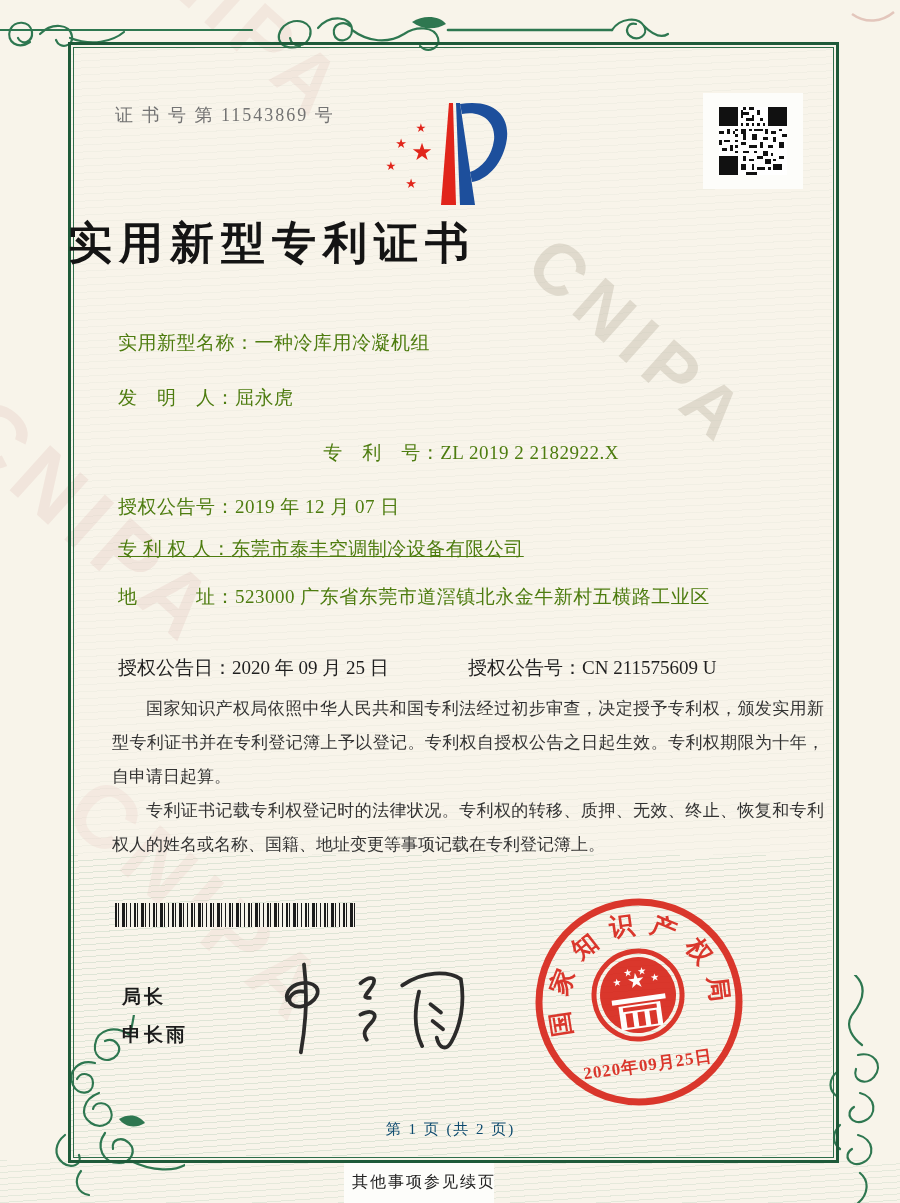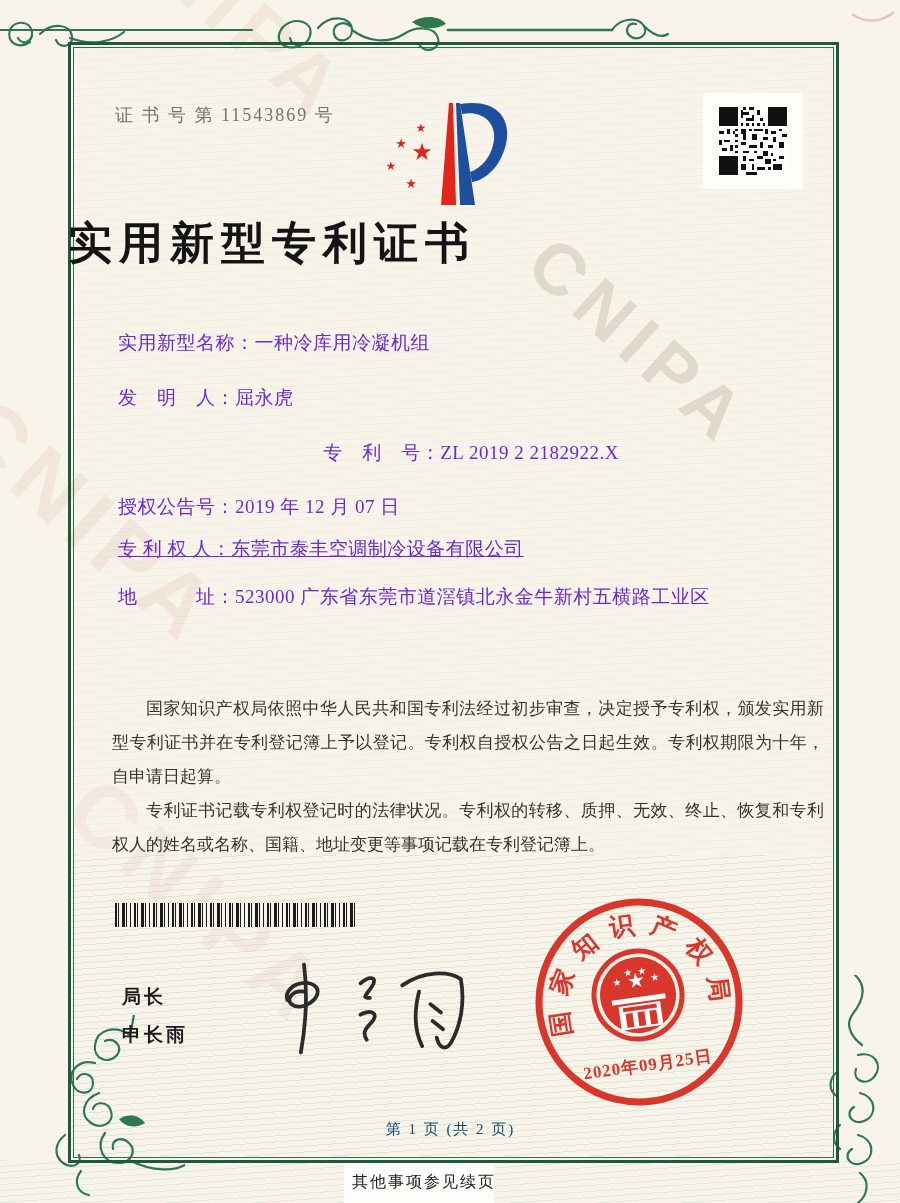--- a/index.html
+++ b/index.html
@@ -30,21 +30,21 @@
   .frame-inner{position:absolute;left:2px;top:2px;right:2px;bottom:2px;
     border:1px solid #2e6d4a;}
   
   .abs{position:absolute;z-index:3;}
   .cert-number{left:115px;top:103px;font-size:18px;letter-spacing:2px;color:#737373;}
   .logo{left:378px;top:96px;width:150px;height:116px;}
   .qr-wrap{left:703px;top:93px;width:100px;height:96px;background:#fdfdfa;
     display:flex;align-items:center;justify-content:center;}
   .title{left:68px;top:214px;width:765px;text-align:left;
     font-size:44px;font-weight:bold;letter-spacing:7px;color:#141414;}
-  .fieldrow{left:118px;width:706px;font-size:19px;letter-spacing:0.5px;color:#6d28d9;white-space:nowrap;}
+  .fieldrow{left:118px;width:706px;font-size:19px;letter-spacing:0.5px;color:#4d7c0f;white-space:nowrap;}
   .f0{top:330px;} .f1{top:385px;} .f2{top:440px;text-align:center;} .f3{top:494px;}
   .f4{top:536px;text-decoration:underline;} .f5{top:584px;white-space:normal;}
   .grantrow{left:118px;top:655px;width:706px;font-size:19px;color:#1f1f1f;}
   .grant-no{position:absolute;left:350px;top:0;white-space:nowrap;}
   .paras{left:112px;top:692px;width:712px;}
   .paras p{margin:0;text-indent:2em;text-align:justify;font-size:17px;line-height:34px;color:#333;}
   .barcode{left:115px;top:903px;width:241px;height:24px;
     background:repeating-linear-gradient(90deg,
       #1b1b1b 0 2px, #f6f3ea 2px 3px, #1b1b1b 3px 4px, #f6f3ea 4px 7px,
       #1b1b1b 7px 10px, #f6f3ea 10px 11px, #1b1b1b 11px 12px, #f6f3ea 12px 15px,
@@ -217,20 +217,24 @@
   <div class="abs fieldrow f3">
     <span>授权公告号：</span><span>2019 年 12 月 07 日</span>
   </div>
   <div class="abs fieldrow f4">
     <span>专 利 权 人：</span><span>东莞市泰丰空调制冷设备有限公司</span>
   </div>
   <div class="abs fieldrow f5">
     <span>地　　　址：</span><span>523000 广东省东莞市道滘镇北永金牛新村五横路工业区</span>
   </div>
 
+  <div class="abs grantrow">
+    <span>授权公告日：</span><span>2020 年 09 月 25 日</span>
+    <span class="grant-no"><span>授权公告号：</span><span>CN 211575609 U</span></span>
+  </div>
 
   <div class="abs paras">
     <p>国家知识产权局依照中华人民共和国专利法经过初步审查，决定授予专利权，颁发实用新型专利证书并在专利登记簿上予以登记。专利权自授权公告之日起生效。专利权期限为十年，自申请日起算。</p>
     <p>专利证书记载专利权登记时的法律状况。专利权的转移、质押、无效、终止、恢复和专利权人的姓名或名称、国籍、地址变更等事项记载在专利登记簿上。</p>
   </div>
 
   <div class="abs barcode"></div>
 
   <div class="abs signer-title">局长</div>
   <div class="abs signer-name">申长雨</div>

